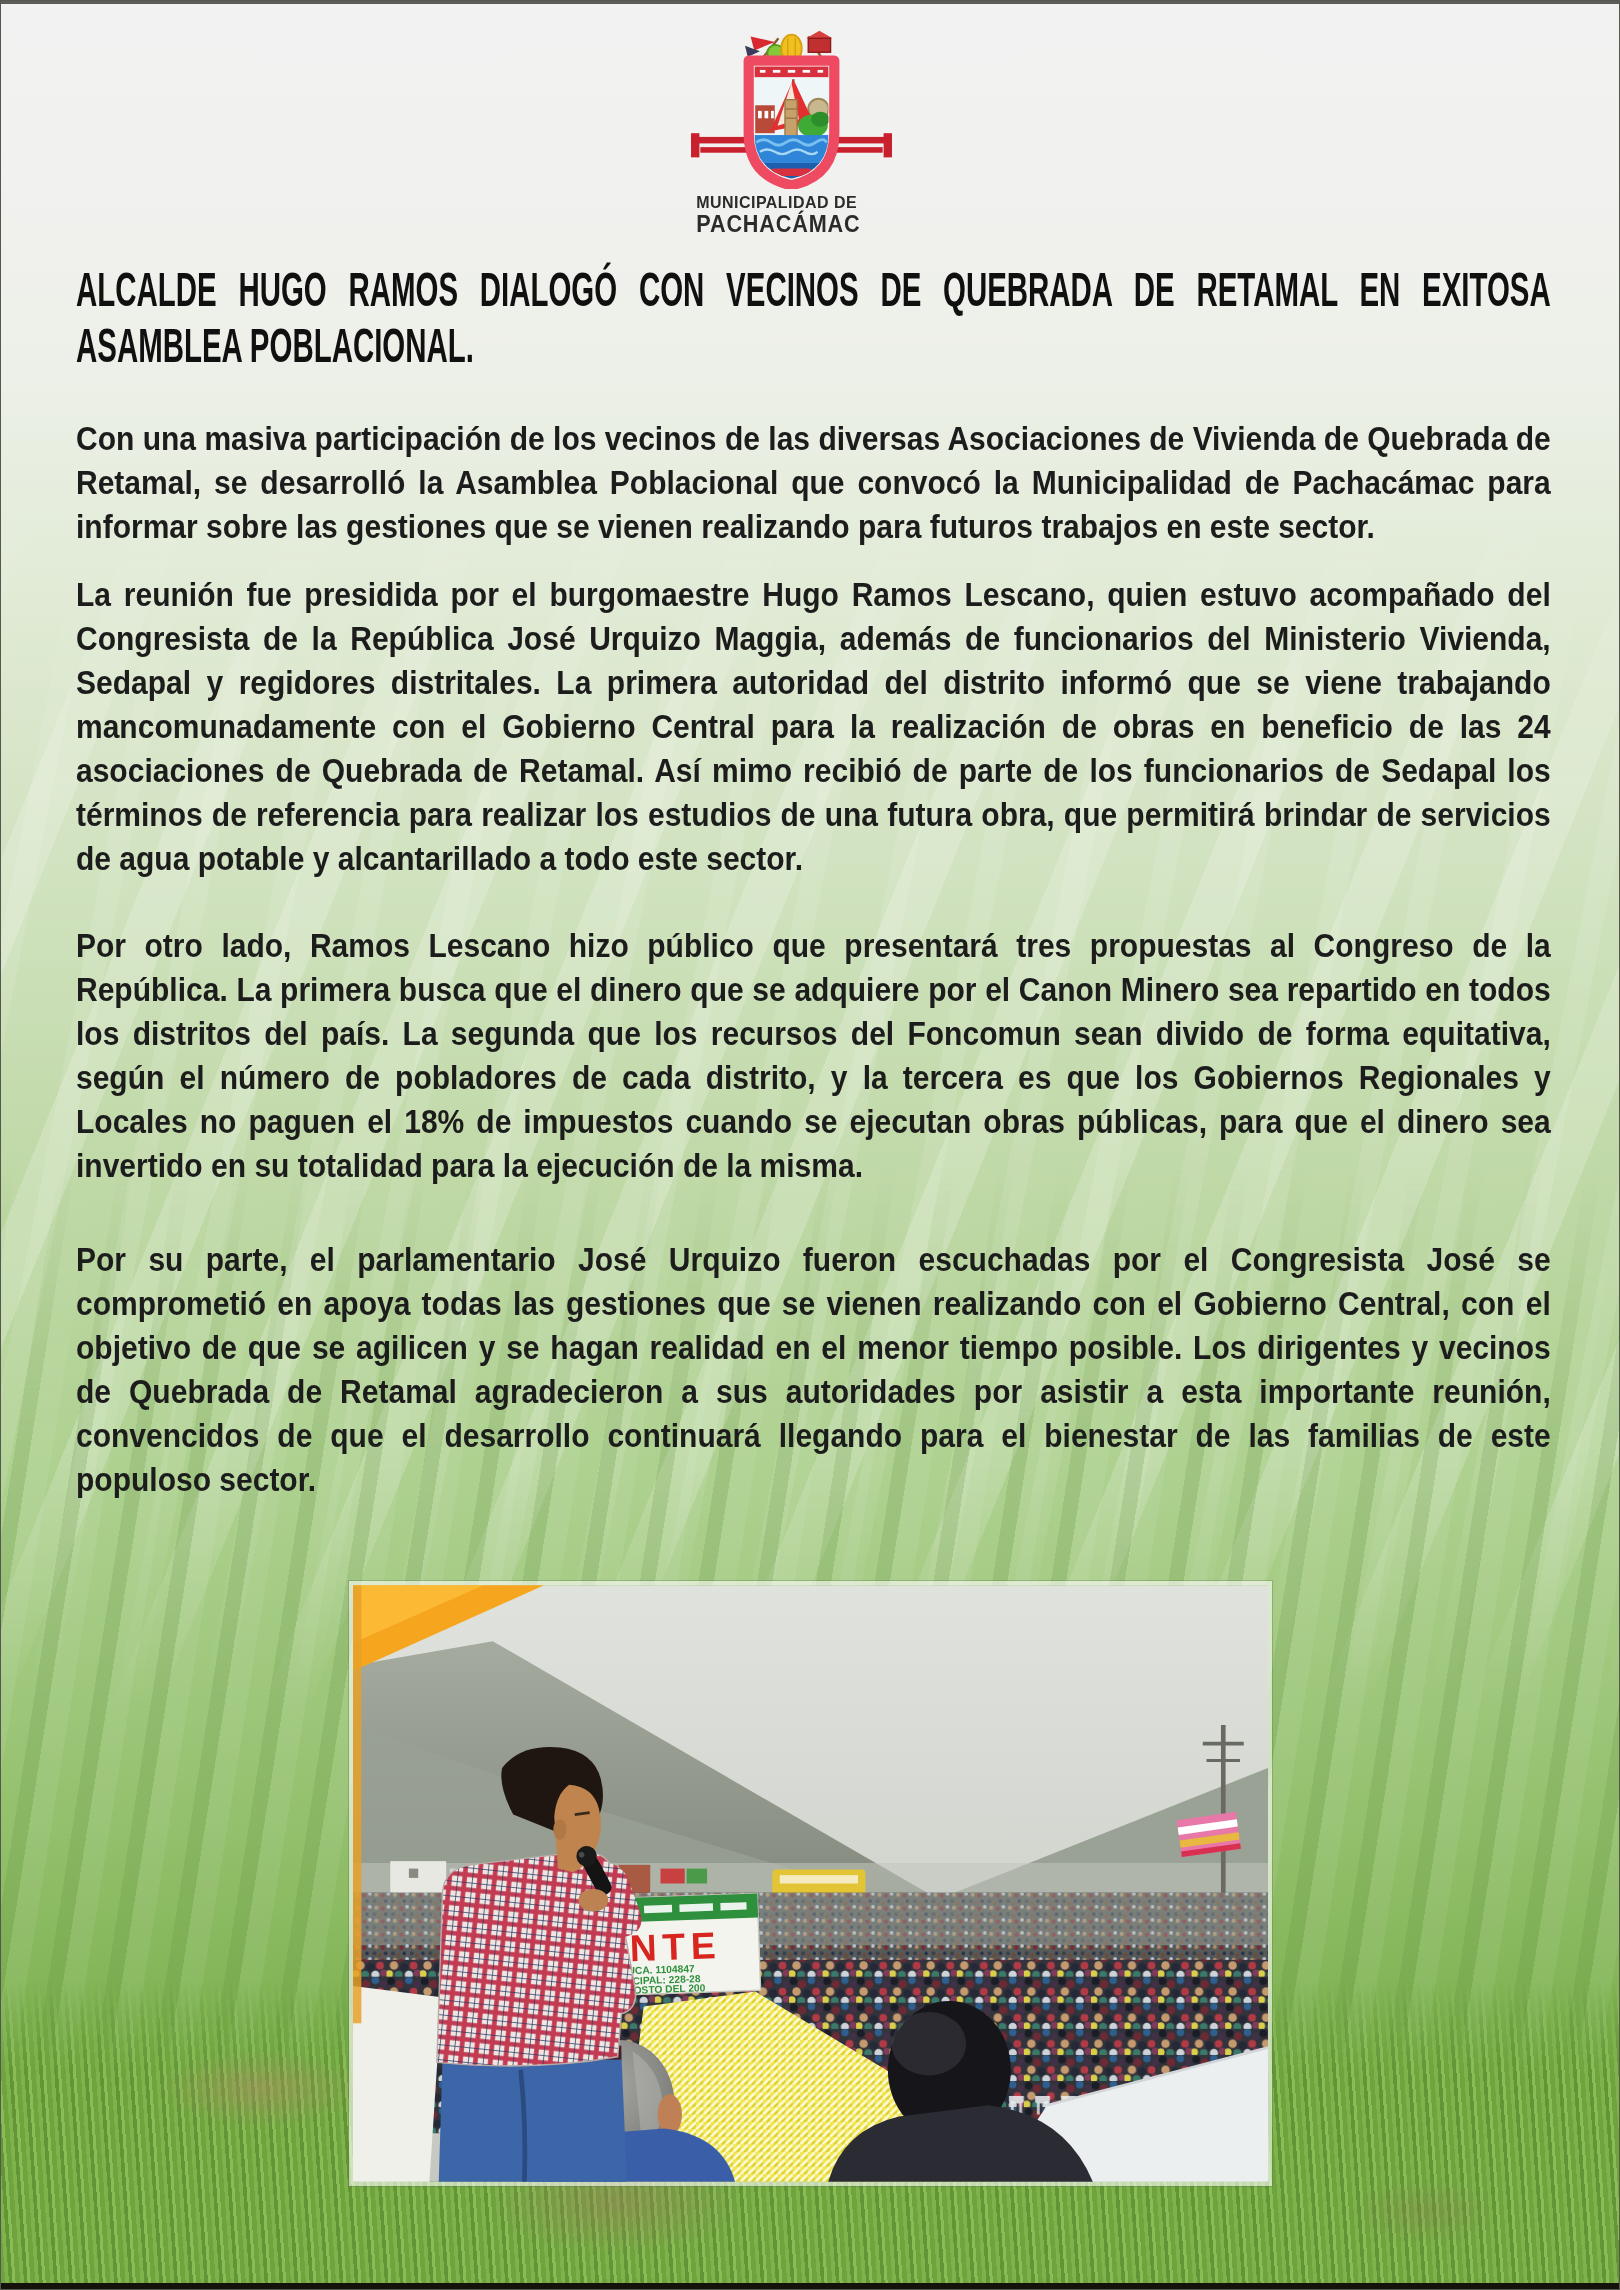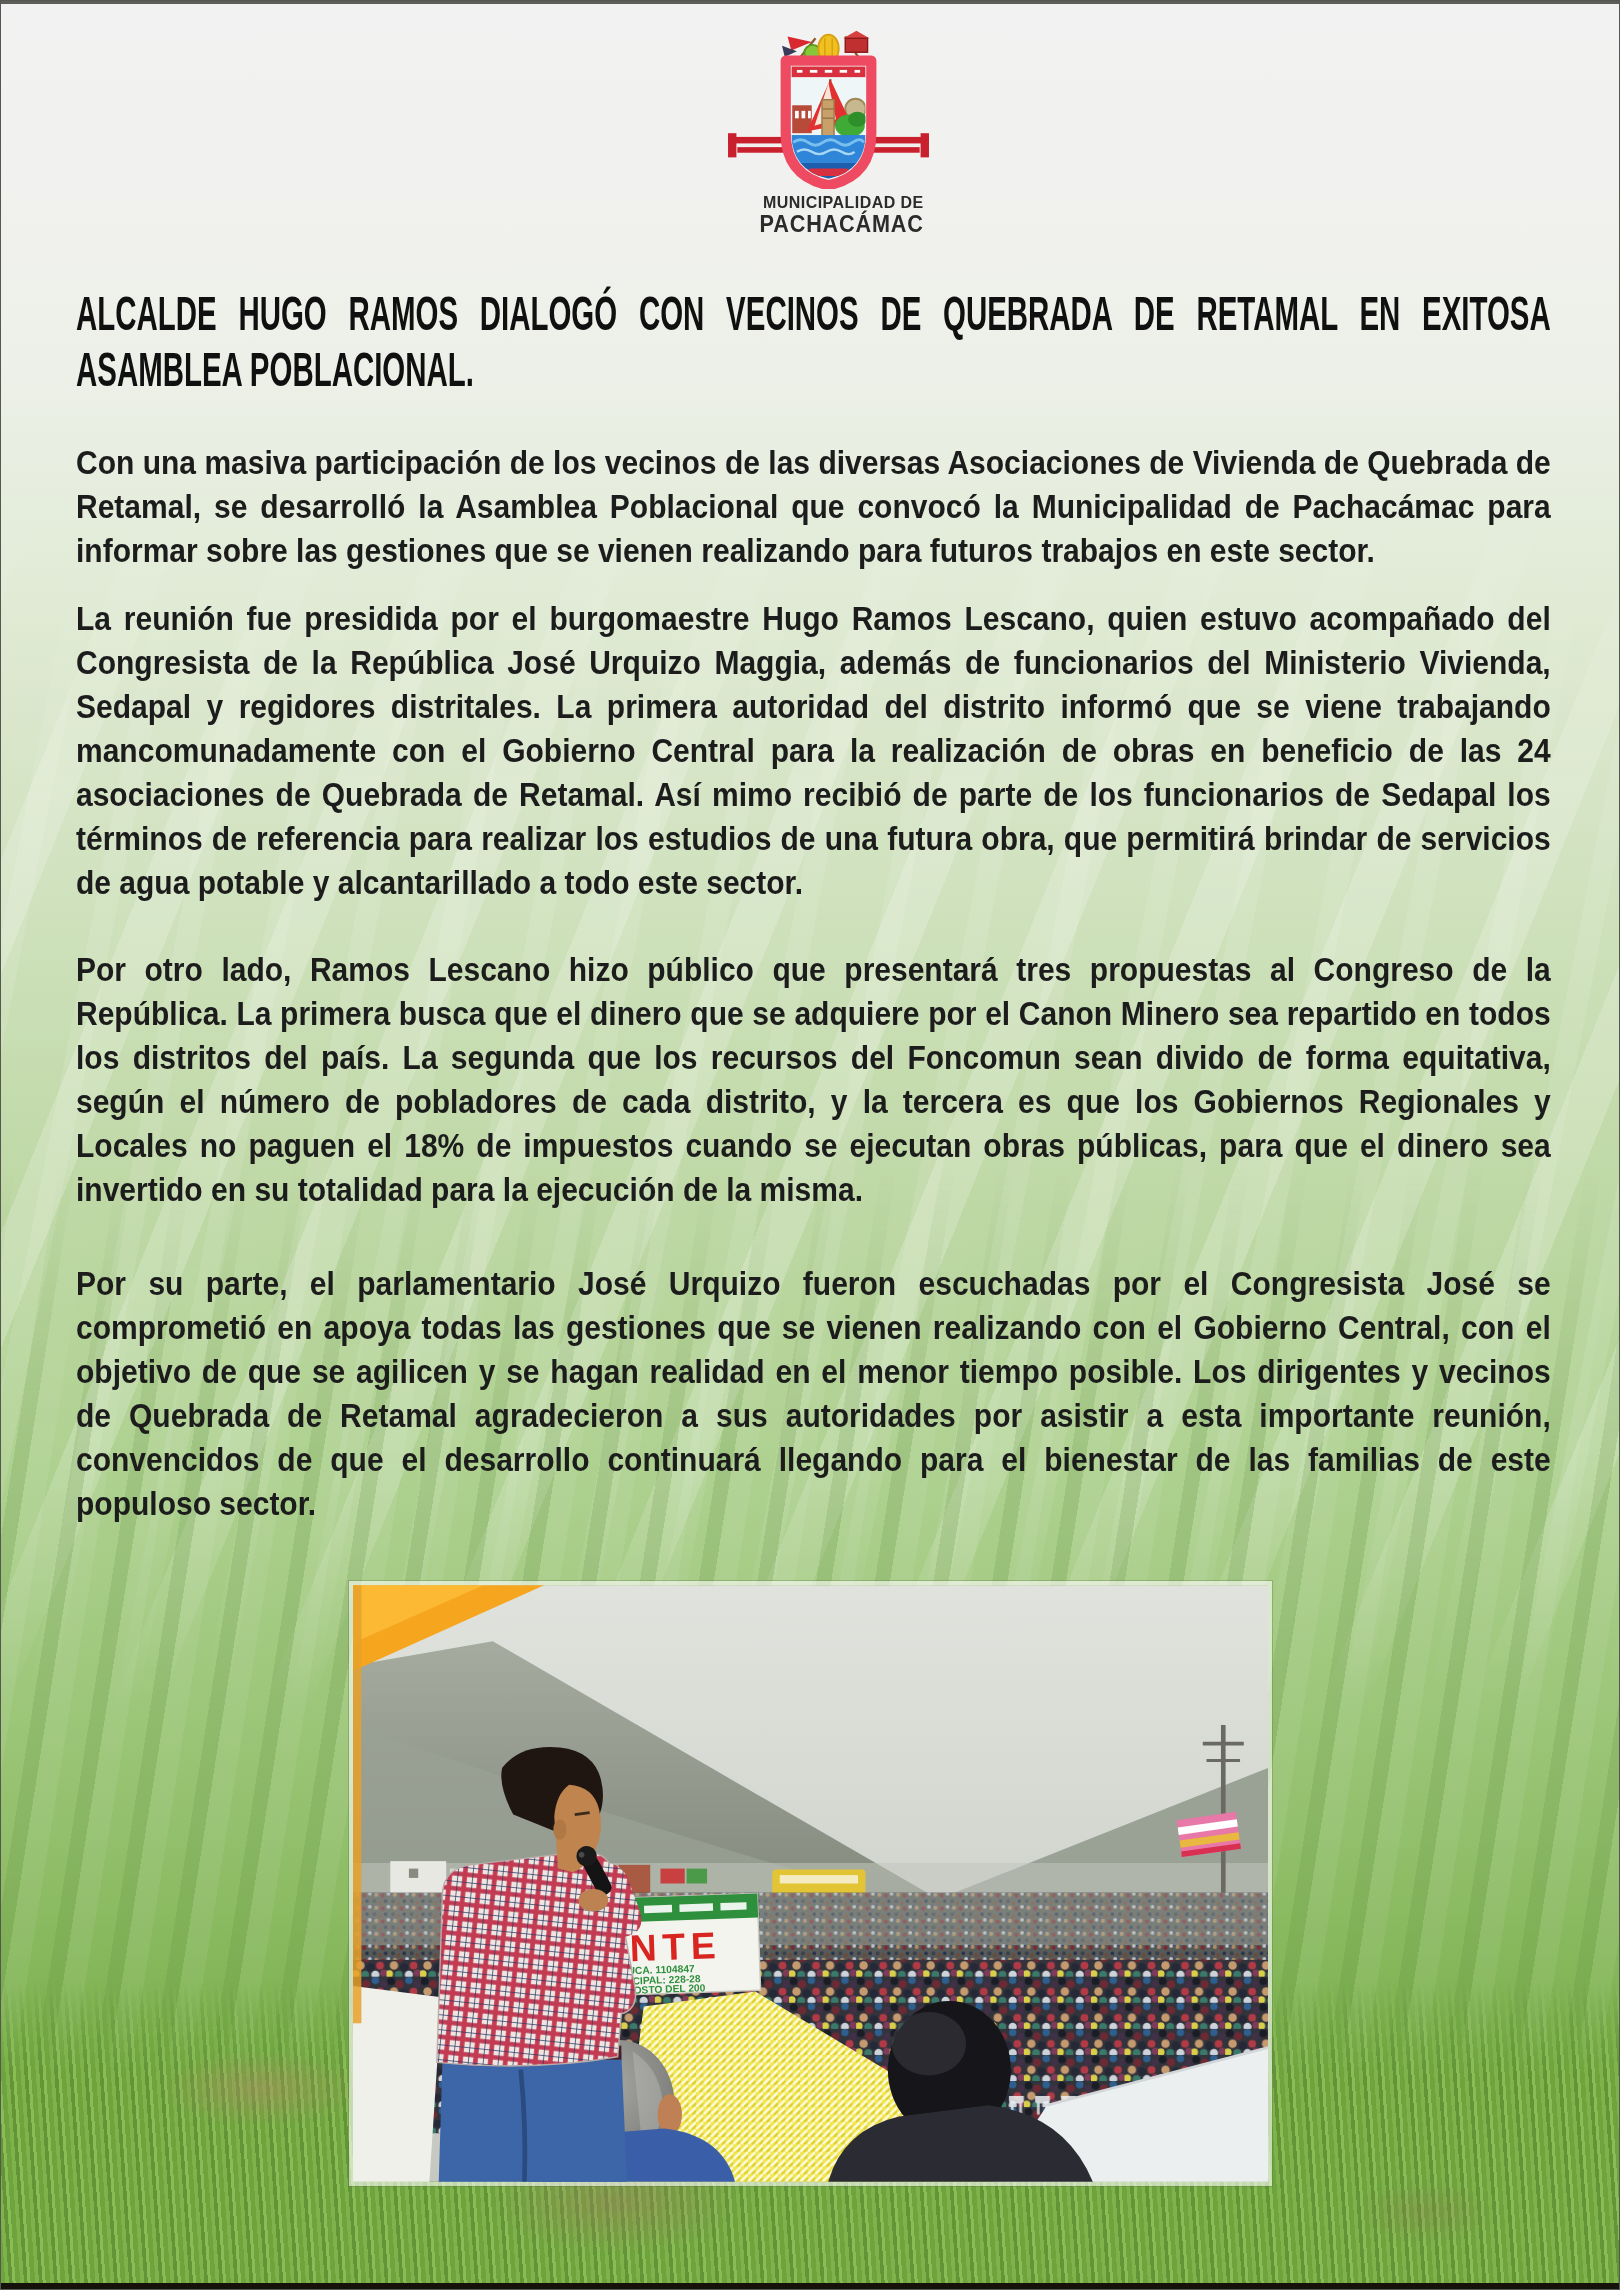--- a/index.html
+++ b/index.html
@@ -32,25 +32,25 @@
     position:absolute;left:0;right:0;bottom:0;height:308px;pointer-events:none;
     background-image:
       radial-gradient(149px 56px at 16% 35%, rgba(168,142,96,.55), rgba(168,142,96,0) 70%),
       radial-gradient(186px 75px at 38% 72%, rgba(152,128,88,.5), rgba(152,128,88,0) 70%),
       radial-gradient(131px 51px at 70% 50%, rgba(150,130,90,.35), rgba(150,130,90,0) 70%),
       radial-gradient(112px 47px at 88% 75%, rgba(140,120,80,.3), rgba(140,120,80,0) 70%),
       repeating-linear-gradient(86deg, #6ea33e 0 4.7px, #7db34a 4.7px 8.4px, #639537 8.4px 12px, #88bd55 12px 15px);
     -webkit-mask-image:linear-gradient(to bottom,transparent,#000 30%);
     mask-image:linear-gradient(to bottom,transparent,#000 30%);
   }
-  .crest-wrap{position:absolute;top:28px;left:50%;transform:translateX(-50%);width:242px;text-align:right;}
+  .crest-wrap{position:absolute;top:28px;left:50%;transform:translateX(-50%);width:242px;text-align:left;}
   .crest-caption{margin-top:1.9px;color:#2b2b2b;font-weight:bold;line-height:1.05;transform:scaleX(.94);transform-origin:50% 0;}
   .crest-caption .l1{font-size:17px;letter-spacing:0.5px;}
   .crest-caption .l2{font-size:23px;letter-spacing:0.9px;}
-  .content{position:absolute;left:75px;top:261px;width:1475px;margin-top:24px;}
+  .content{position:absolute;left:75px;top:261px;width:1475px;}
   .headline{
     font-weight:bold;color:#101010;font-size:48px;line-height:56px;
     width:2405px;transform:scaleX(.6132);transform-origin:0 0;
     text-align:justify;margin:0 0 43px 0;letter-spacing:0;
   }
   .para{
     font-weight:bold;color:#1c1c1c;font-size:33px;line-height:44px;
     width:1622px;transform:scaleX(.9092);transform-origin:0 0;
     text-align:justify;margin:0;
   }

